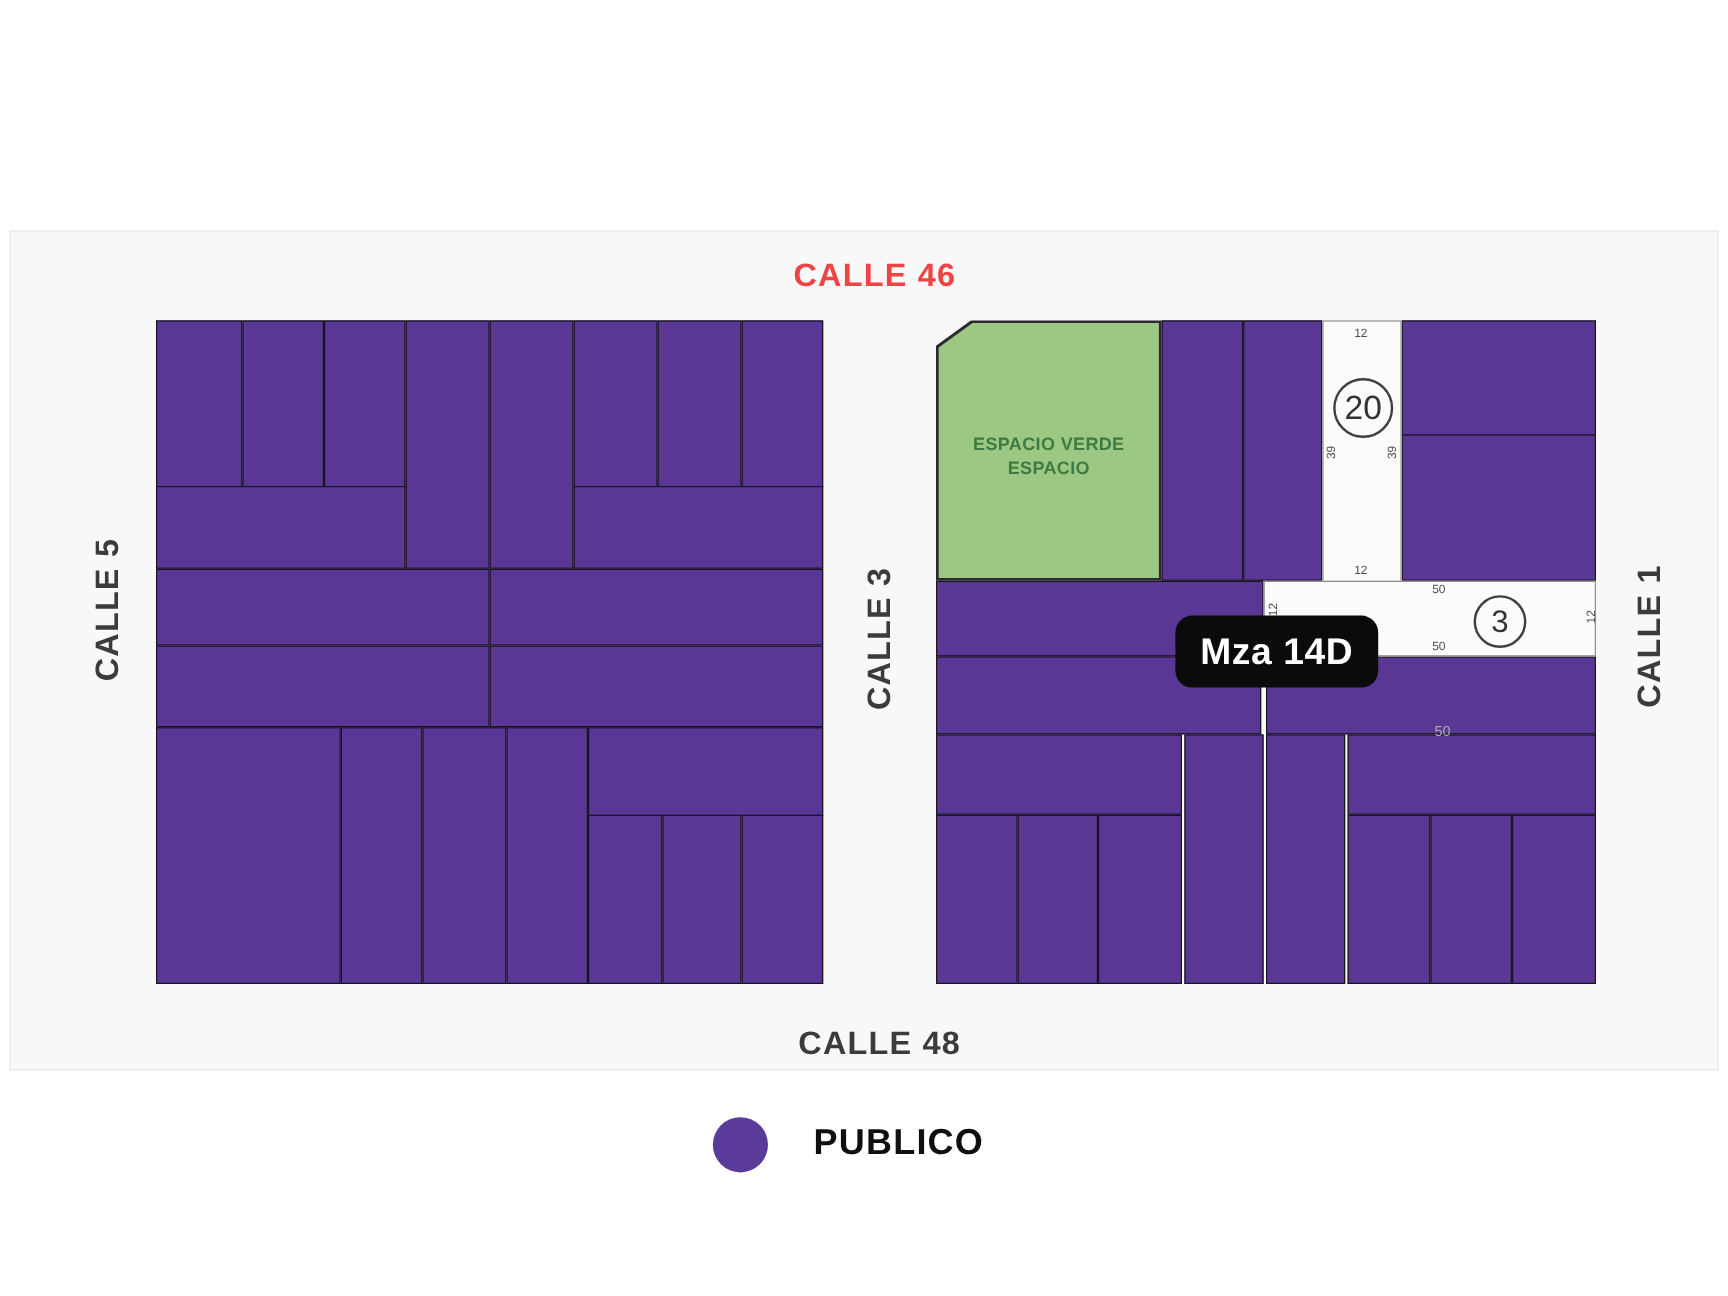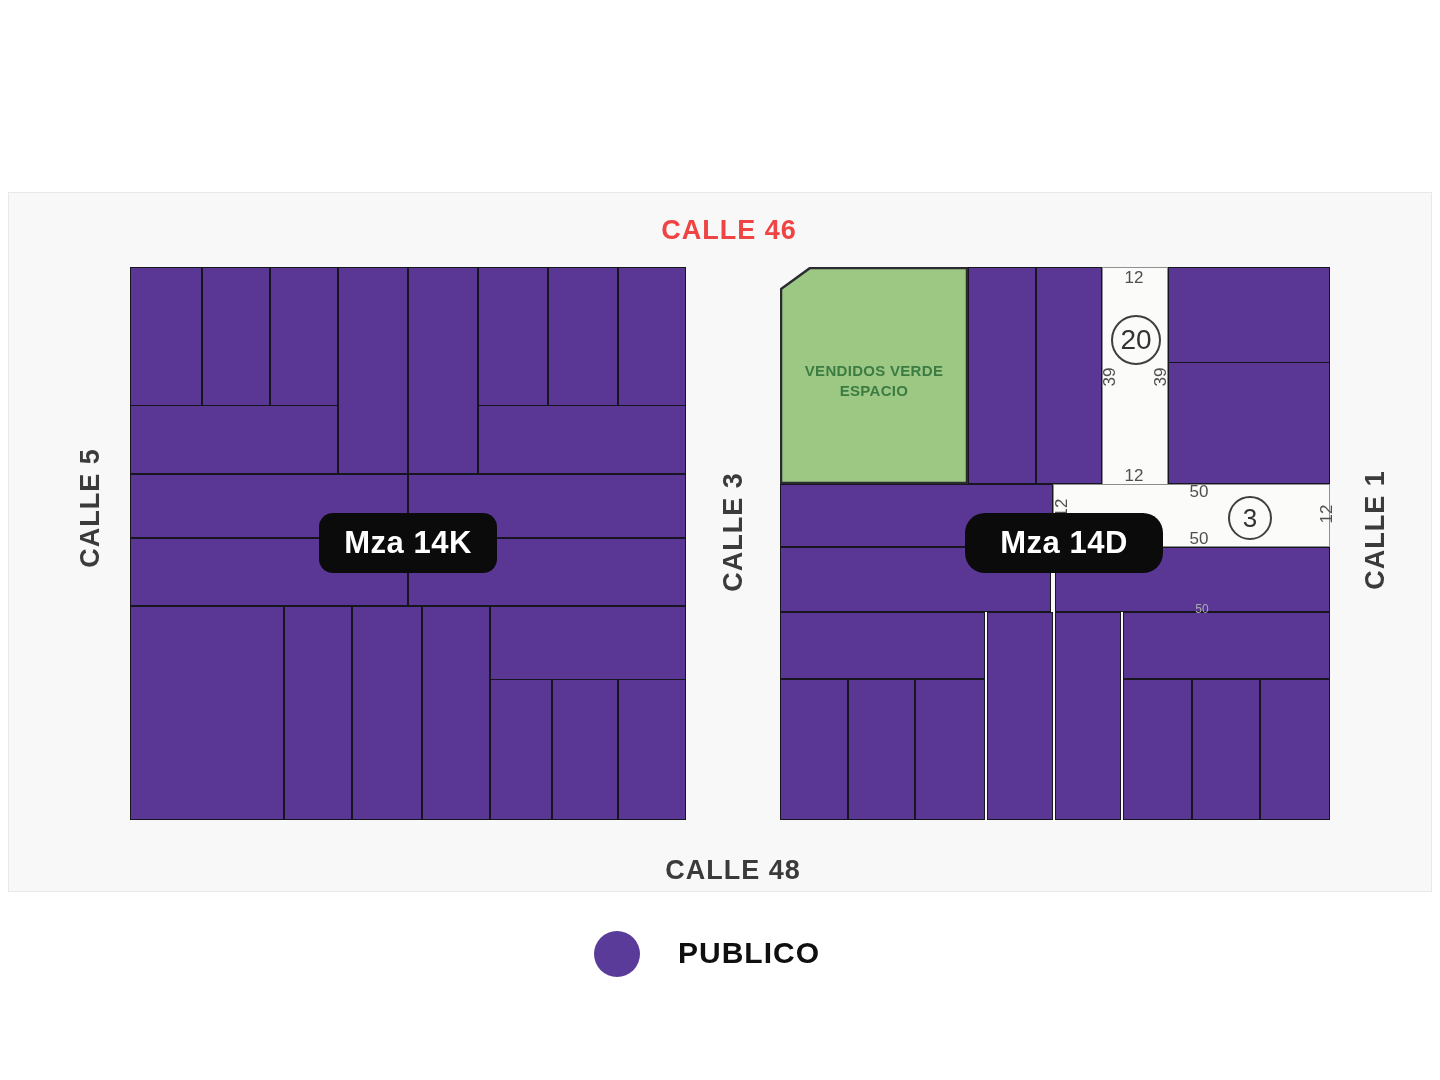--- a/index.html
+++ b/index.html
@@ -17,21 +17,21 @@
     border:1.5px solid #17151d;
   }
   .lot--open{border:1px solid #8f8f8f;z-index:1;}
   .lot--green-svg{position:absolute;z-index:1;display:block;}
   .green-label{
     position:absolute;z-index:2;text-align:center;
     font-weight:bold;font-size:15px;line-height:20px;letter-spacing:0.3px;
     transform:translate(-50%,-50%);white-space:nowrap;
   }
   .dim{
-    position:absolute;z-index:3;font-size:17px;font-weight:400;
+    position:absolute;z-index:3;font-size:10px;font-weight:400;
     transform:translate(-50%,-50%);white-space:nowrap;
   }
   .dim--rot{transform:translate(-50%,-50%) rotate(-90deg);}
   .circled{
     position:absolute;z-index:3;border-radius:50%;
     display:flex;align-items:center;justify-content:center;
     background:transparent;
     text-align:center;
   }
   .pill{
@@ -99,36 +99,35 @@
     <div class="lot" style="background: rgb(90, 55, 149); border-color: rgb(23, 21, 29); left: 780px; top: 679px; width: 68px; height: 141px; position: absolute;"></div>
     <div class="lot" style="background: rgb(90, 55, 149); border-color: rgb(23, 21, 29); left: 848px; top: 679px; width: 67px; height: 141px; position: absolute;"></div>
     <div class="lot" style="background: rgb(90, 55, 149); border-color: rgb(23, 21, 29); left: 915px; top: 679px; width: 70px; height: 141px; position: absolute;"></div>
     <div class="lot" style="background: rgb(90, 55, 149); border-color: rgb(23, 21, 29); left: 1123px; top: 679px; width: 69px; height: 141px; position: absolute;"></div>
     <div class="lot" style="background: rgb(90, 55, 149); border-color: rgb(23, 21, 29); left: 1192px; top: 679px; width: 68px; height: 141px; position: absolute;"></div>
     <div class="lot" style="background: rgb(90, 55, 149); border-color: rgb(23, 21, 29); left: 1260px; top: 679px; width: 70px; height: 141px; position: absolute;"></div>
     <svg class="lot--green-svg" width="188" height="217" viewBox="0 0 188 217" style="left: 780px; top: 267px; width: 188px; height: 217px; position: absolute;">
       <polygon points="30,1 187,1 187,216 1,216 1,22" fill="#9CC884" stroke="#2B2B31" stroke-width="2.5"></polygon>
     </svg>
     <div class="green-label" style="color: rgb(60, 124, 66); left: 874px; top: 381px;">
-      <div>VENDIDOS VERDE</div>
+      <div>ESPACIO VERDE</div>
       <div>ESPACIO</div>
     </div>
     <div class="lot lot--open" style="background: rgb(251, 251, 250); border-color: rgb(143, 143, 143); left: 1102px; top: 267px; width: 66px; height: 218px; position: absolute;"></div>
     <span class="dim" style="color: rgb(79, 79, 79); left: 1134px; top: 278px;">12</span>
     <span class="dim dim--rot" style="color: rgb(79, 79, 79); left: 1110px; top: 377px;">39</span>
     <span class="dim dim--rot" style="color: rgb(79, 79, 79); left: 1161px; top: 377px;">39</span>
     <span class="dim" style="color: rgb(79, 79, 79); left: 1134px; top: 476px;">12</span>
     <div class="circled" style="border: 2px solid rgb(63, 63, 63); color: rgb(51, 51, 51); font-size: 28px; left: 1111px; top: 315px; width: 46px; height: 46px; position: absolute;">20</div>
     <div class="lot lot--open" style="background: rgb(251, 251, 250); border-color: rgb(143, 143, 143); left: 1053px; top: 484px; width: 277px; height: 63px; position: absolute;"></div>
     <span class="dim" style="color: rgb(79, 79, 79); left: 1199px; top: 492px;">50</span>
     <span class="dim" style="color: rgb(79, 79, 79); left: 1199px; top: 539px;">50</span>
     <span class="dim dim--rot" style="color: rgb(79, 79, 79); left: 1327px; top: 514px;">12</span>
     <span class="dim dim--rot" style="color: rgb(79, 79, 79); left: 1062px; top: 508px;">12</span>
     <div class="circled" style="border: 2px solid rgb(63, 63, 63); color: rgb(51, 51, 51); font-size: 26px; left: 1228px; top: 496px; width: 40px; height: 40px; position: absolute;">3</div>
     <span class="dim" style="color: rgb(171, 171, 171); font-size: 12px; left: 1202px; top: 609px;">50</span>
-    <div class="pill" style="background: rgb(11, 11, 11); color: rgb(255, 255, 255); left: 408px; top: 543px; width: 178px; height: 60px;">Mza 14K</div>
-    <div class="pill" style="background: rgb(11, 11, 11); color: rgb(255, 255, 255); left: 1064px; top: 543px; width: 198px; height: 60px; border-radius: 20px;">Mza 14D</div>
+    <div class="pill" style="background: rgb(11, 11, 11); color: rgb(255, 255, 255); left: 1064px; top: 543px; width: 169px; height: 60px;">Mza 14D</div>
     <div class="street" style="color: #ef4444; left: 729px; top: 230px;">CALLE 46</div>
     <div class="street" style="color: rgb(59, 59, 59); left: 733px; top: 870px;">CALLE 48</div>
     <div class="street street--rot" style="color: rgb(59, 59, 59); left: 90px; top: 508px;">CALLE 5</div>
     <div class="street street--rot" style="color: rgb(59, 59, 59); left: 733px; top: 532px;">CALLE 3</div>
     <div class="street street--rot" style="color: rgb(59, 59, 59); left: 1375px; top: 530px;">CALLE 1</div>
   </div>
 
 </body></html>

